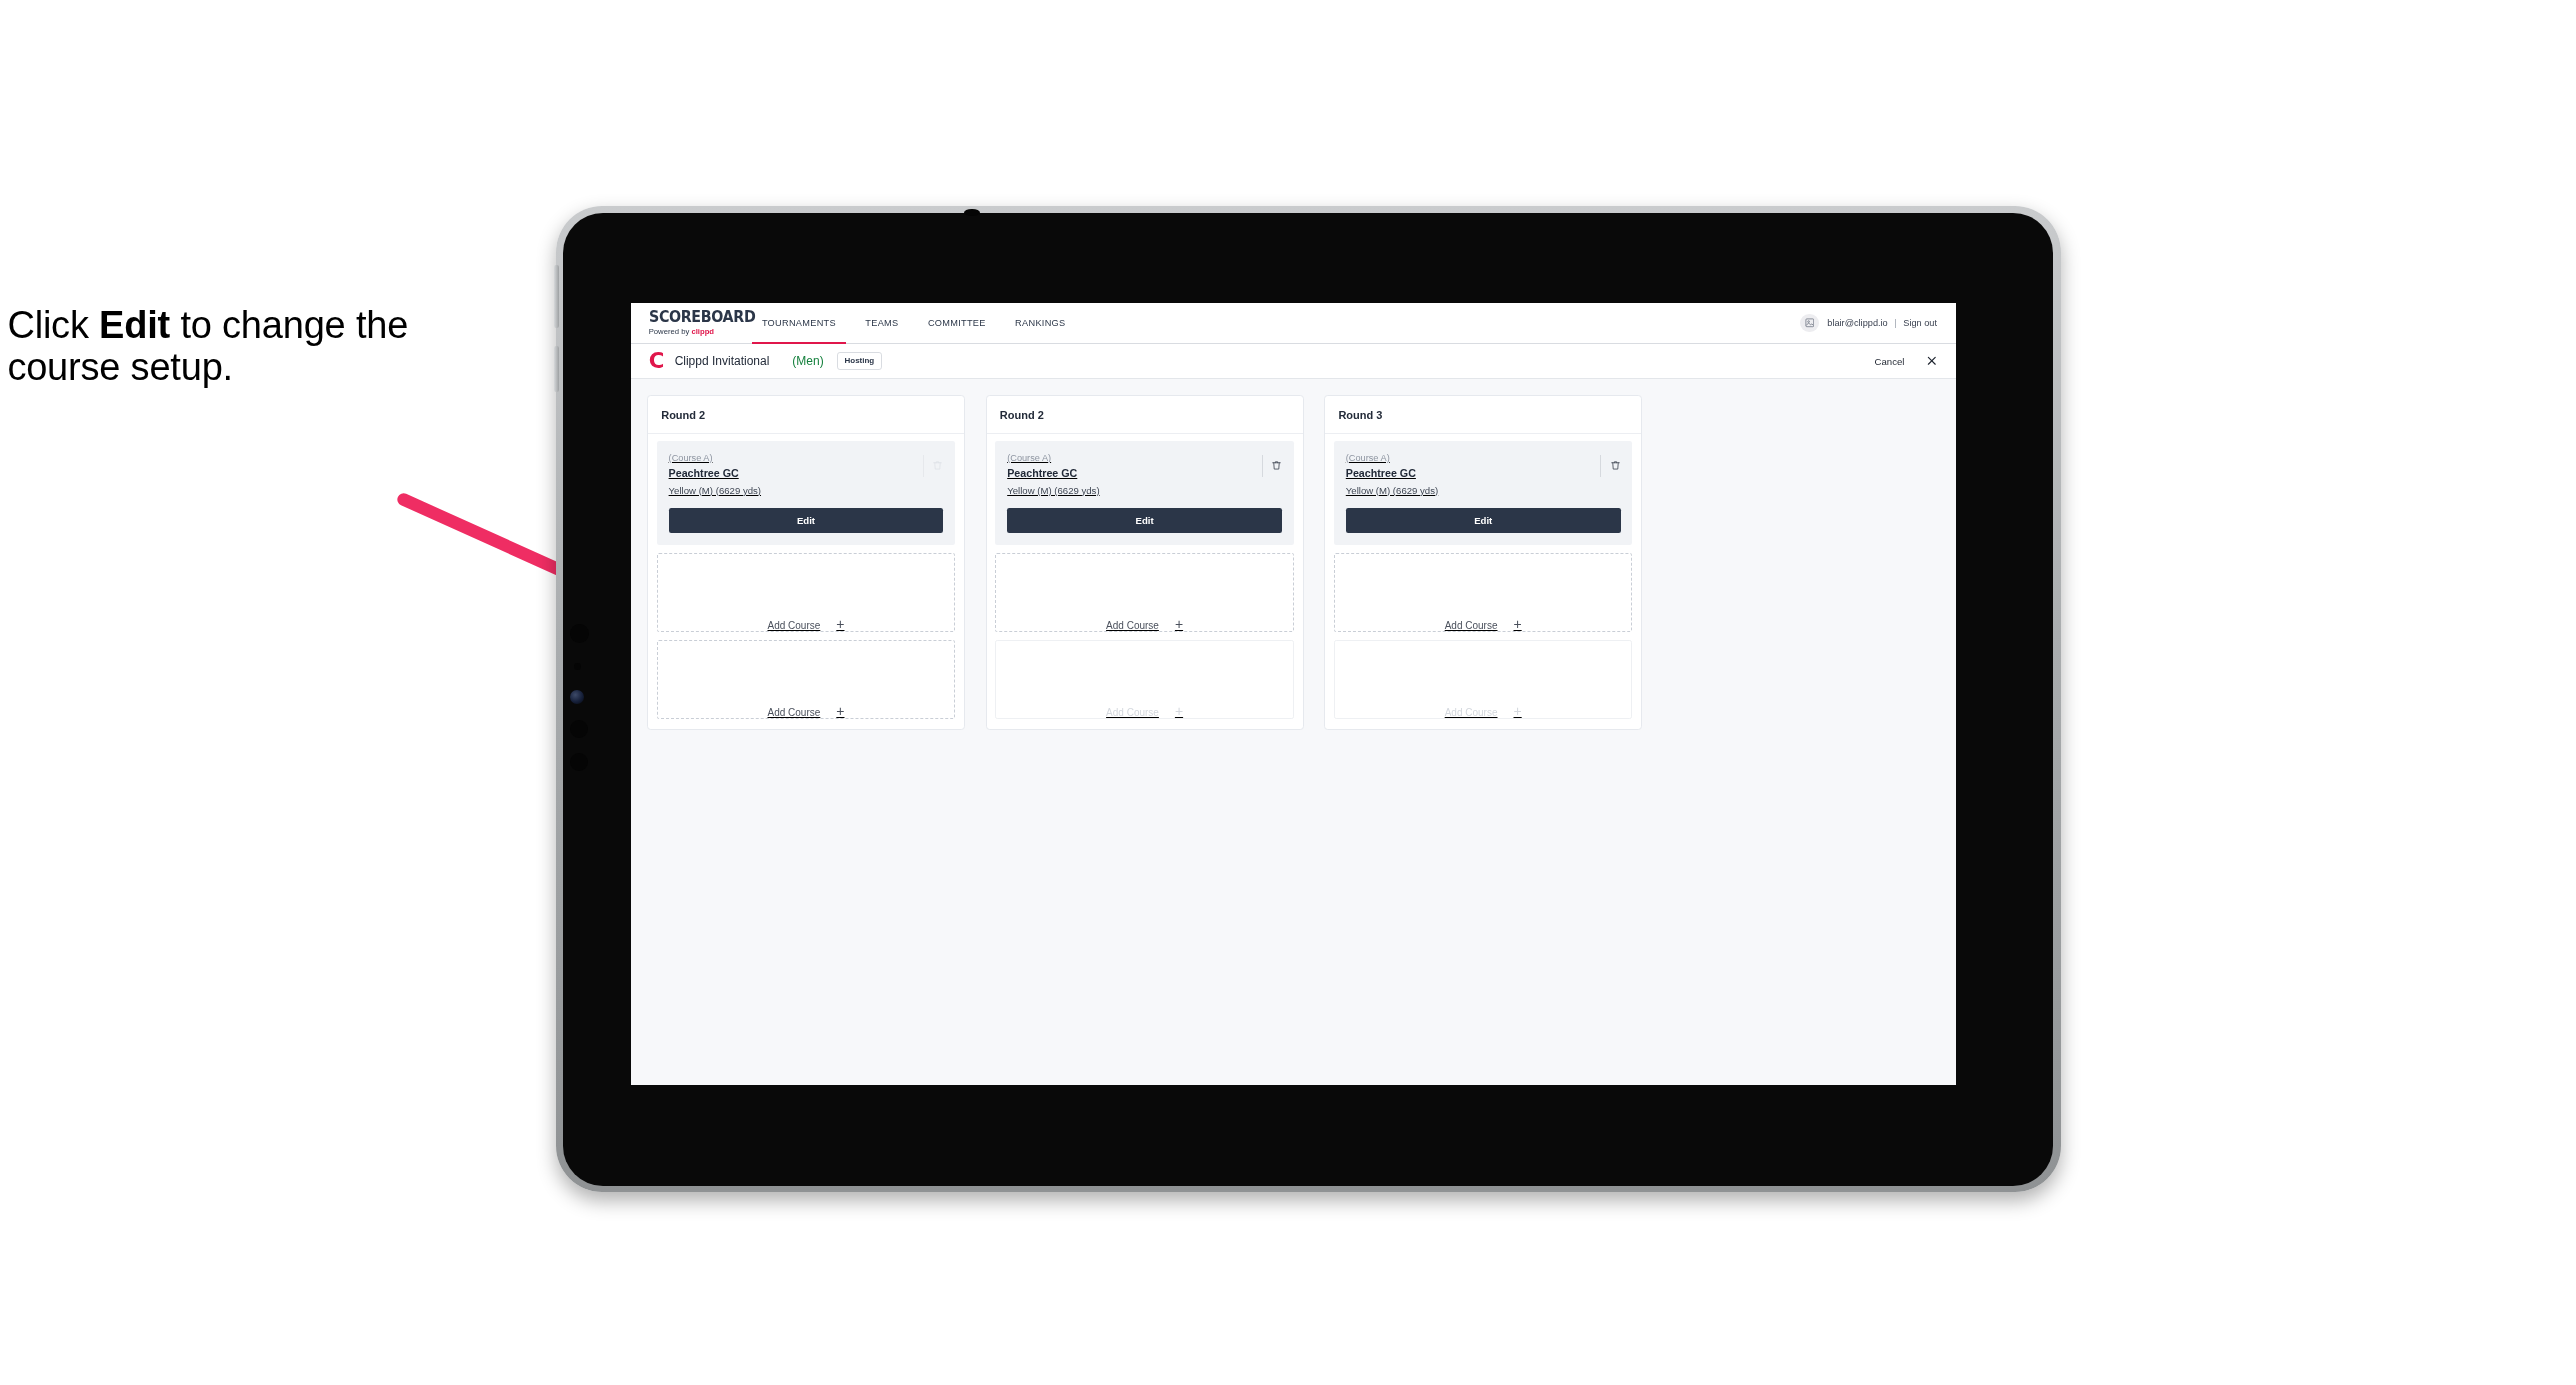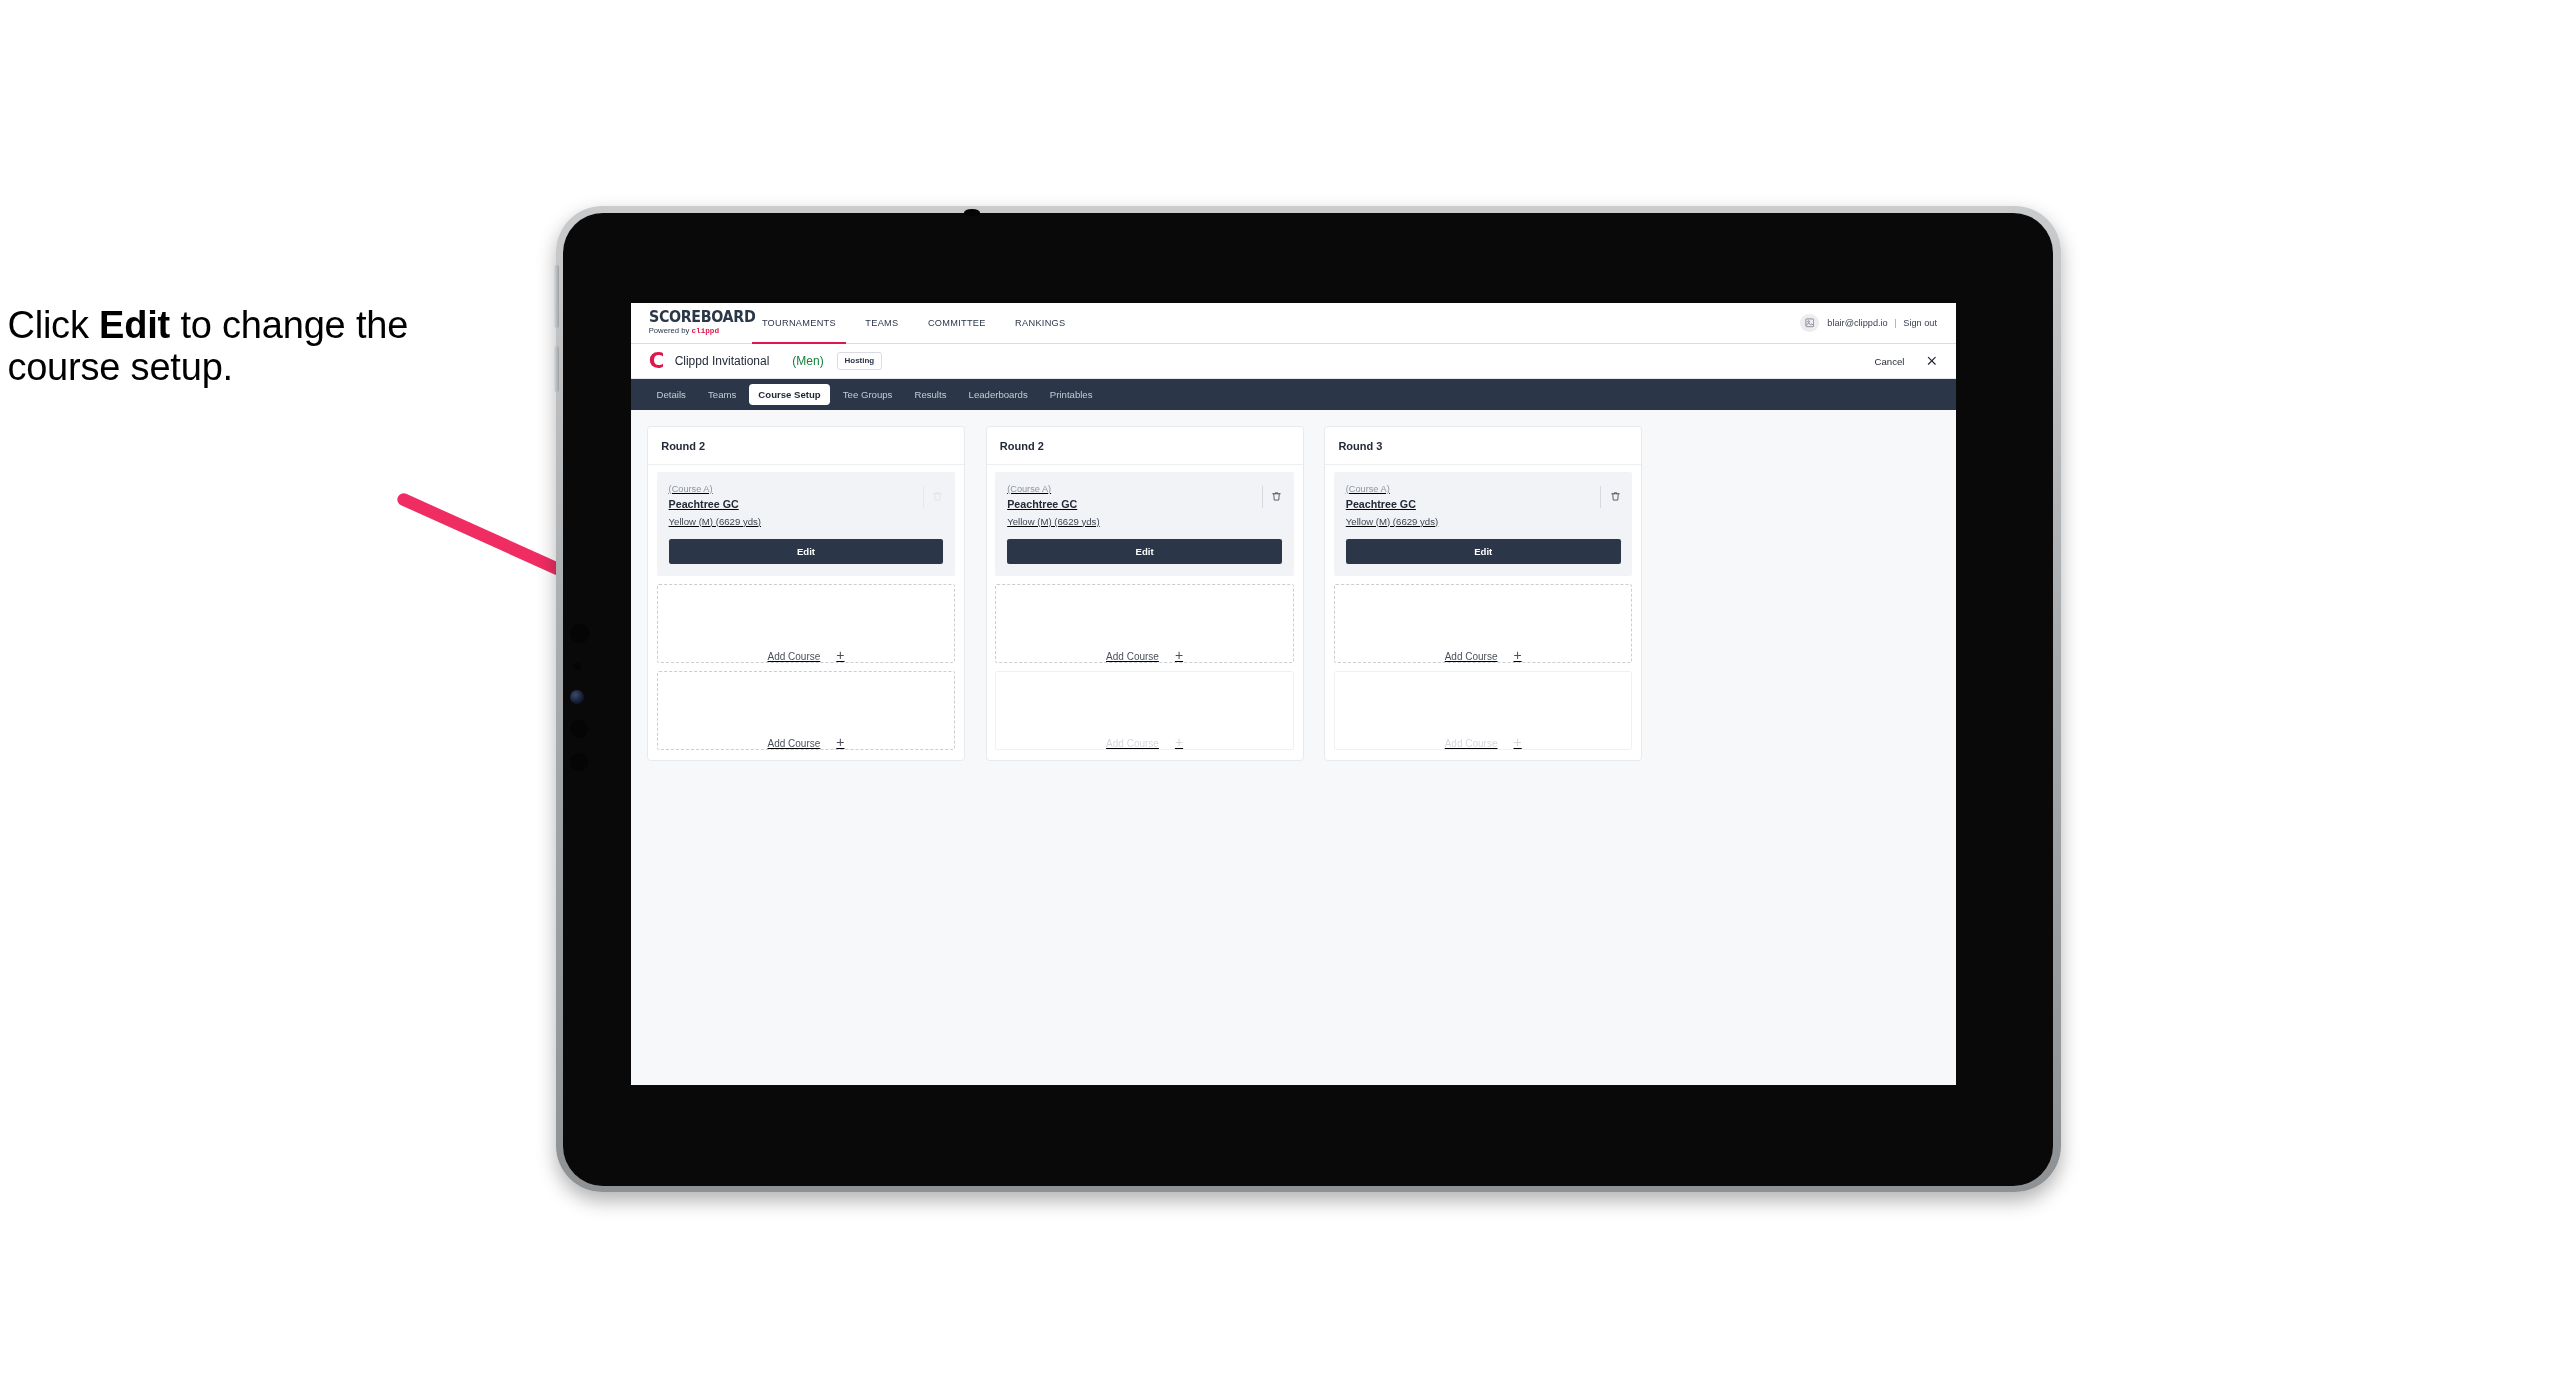--- a/index.html
+++ b/index.html
@@ -87,21 +87,21 @@
     line-height: 1;
     transform: scaleX(0.92);
     transform-origin: left center;
   }
   .logo-sub {
     font-size: 7.7px;
     color: #2b3648;
     margin-top: 2.2px;
     line-height: 1;
   }
-  .logo-sub .brand { color: #e0174b; font-weight: 700; font-family: Liberation Mono, monospace; }
+  .logo-sub .brand { color: #e0174b; font-weight: 700; }
 
   .topnav { display: flex; align-items: stretch; margin-left: 13.2px; }
   .topnav-item {
     position: relative;
     display: flex; align-items: center;
     padding: 0 14.7px;
     font-size: 9.2px;
     letter-spacing: 0.3px;
     color: #2b3648;
     cursor: pointer;
@@ -321,29 +321,20 @@
       <div class="hosting-chip">Hosting</div>
       <div class="cancel-btn">
         <span>Cancel</span>
         <svg width="9.6" height="9.6" viewBox="0 0 14 14" stroke="#1f2530" stroke-width="1.7" stroke-linecap="round">
           <line x1="2" y1="2" x2="12" y2="12"></line>
             <line x1="12" y1="2" x2="2" y2="12"></line>
         </svg>
       </div>
     </div>
 
-    <div class="tabstrip">
-      <div class="tab">Details</div>
-      <div class="tab">Teams</div>
-      <div class="tab active">Course Setup</div>
-      <div class="tab">Tee Groups</div>
-      <div class="tab">Results</div>
-      <div class="tab">Leaderboards</div>
-      <div class="tab">Printables</div>
-    </div>
 
     <div class="board">
 
       <div class="round-col">
         <div class="round-head">Round 2</div>
         <div class="round-body">
           <div class="course-card">
             <div class="cc-top">
               <div class="cc-text">
                 <div class="cc-label">(Course A)</div>

